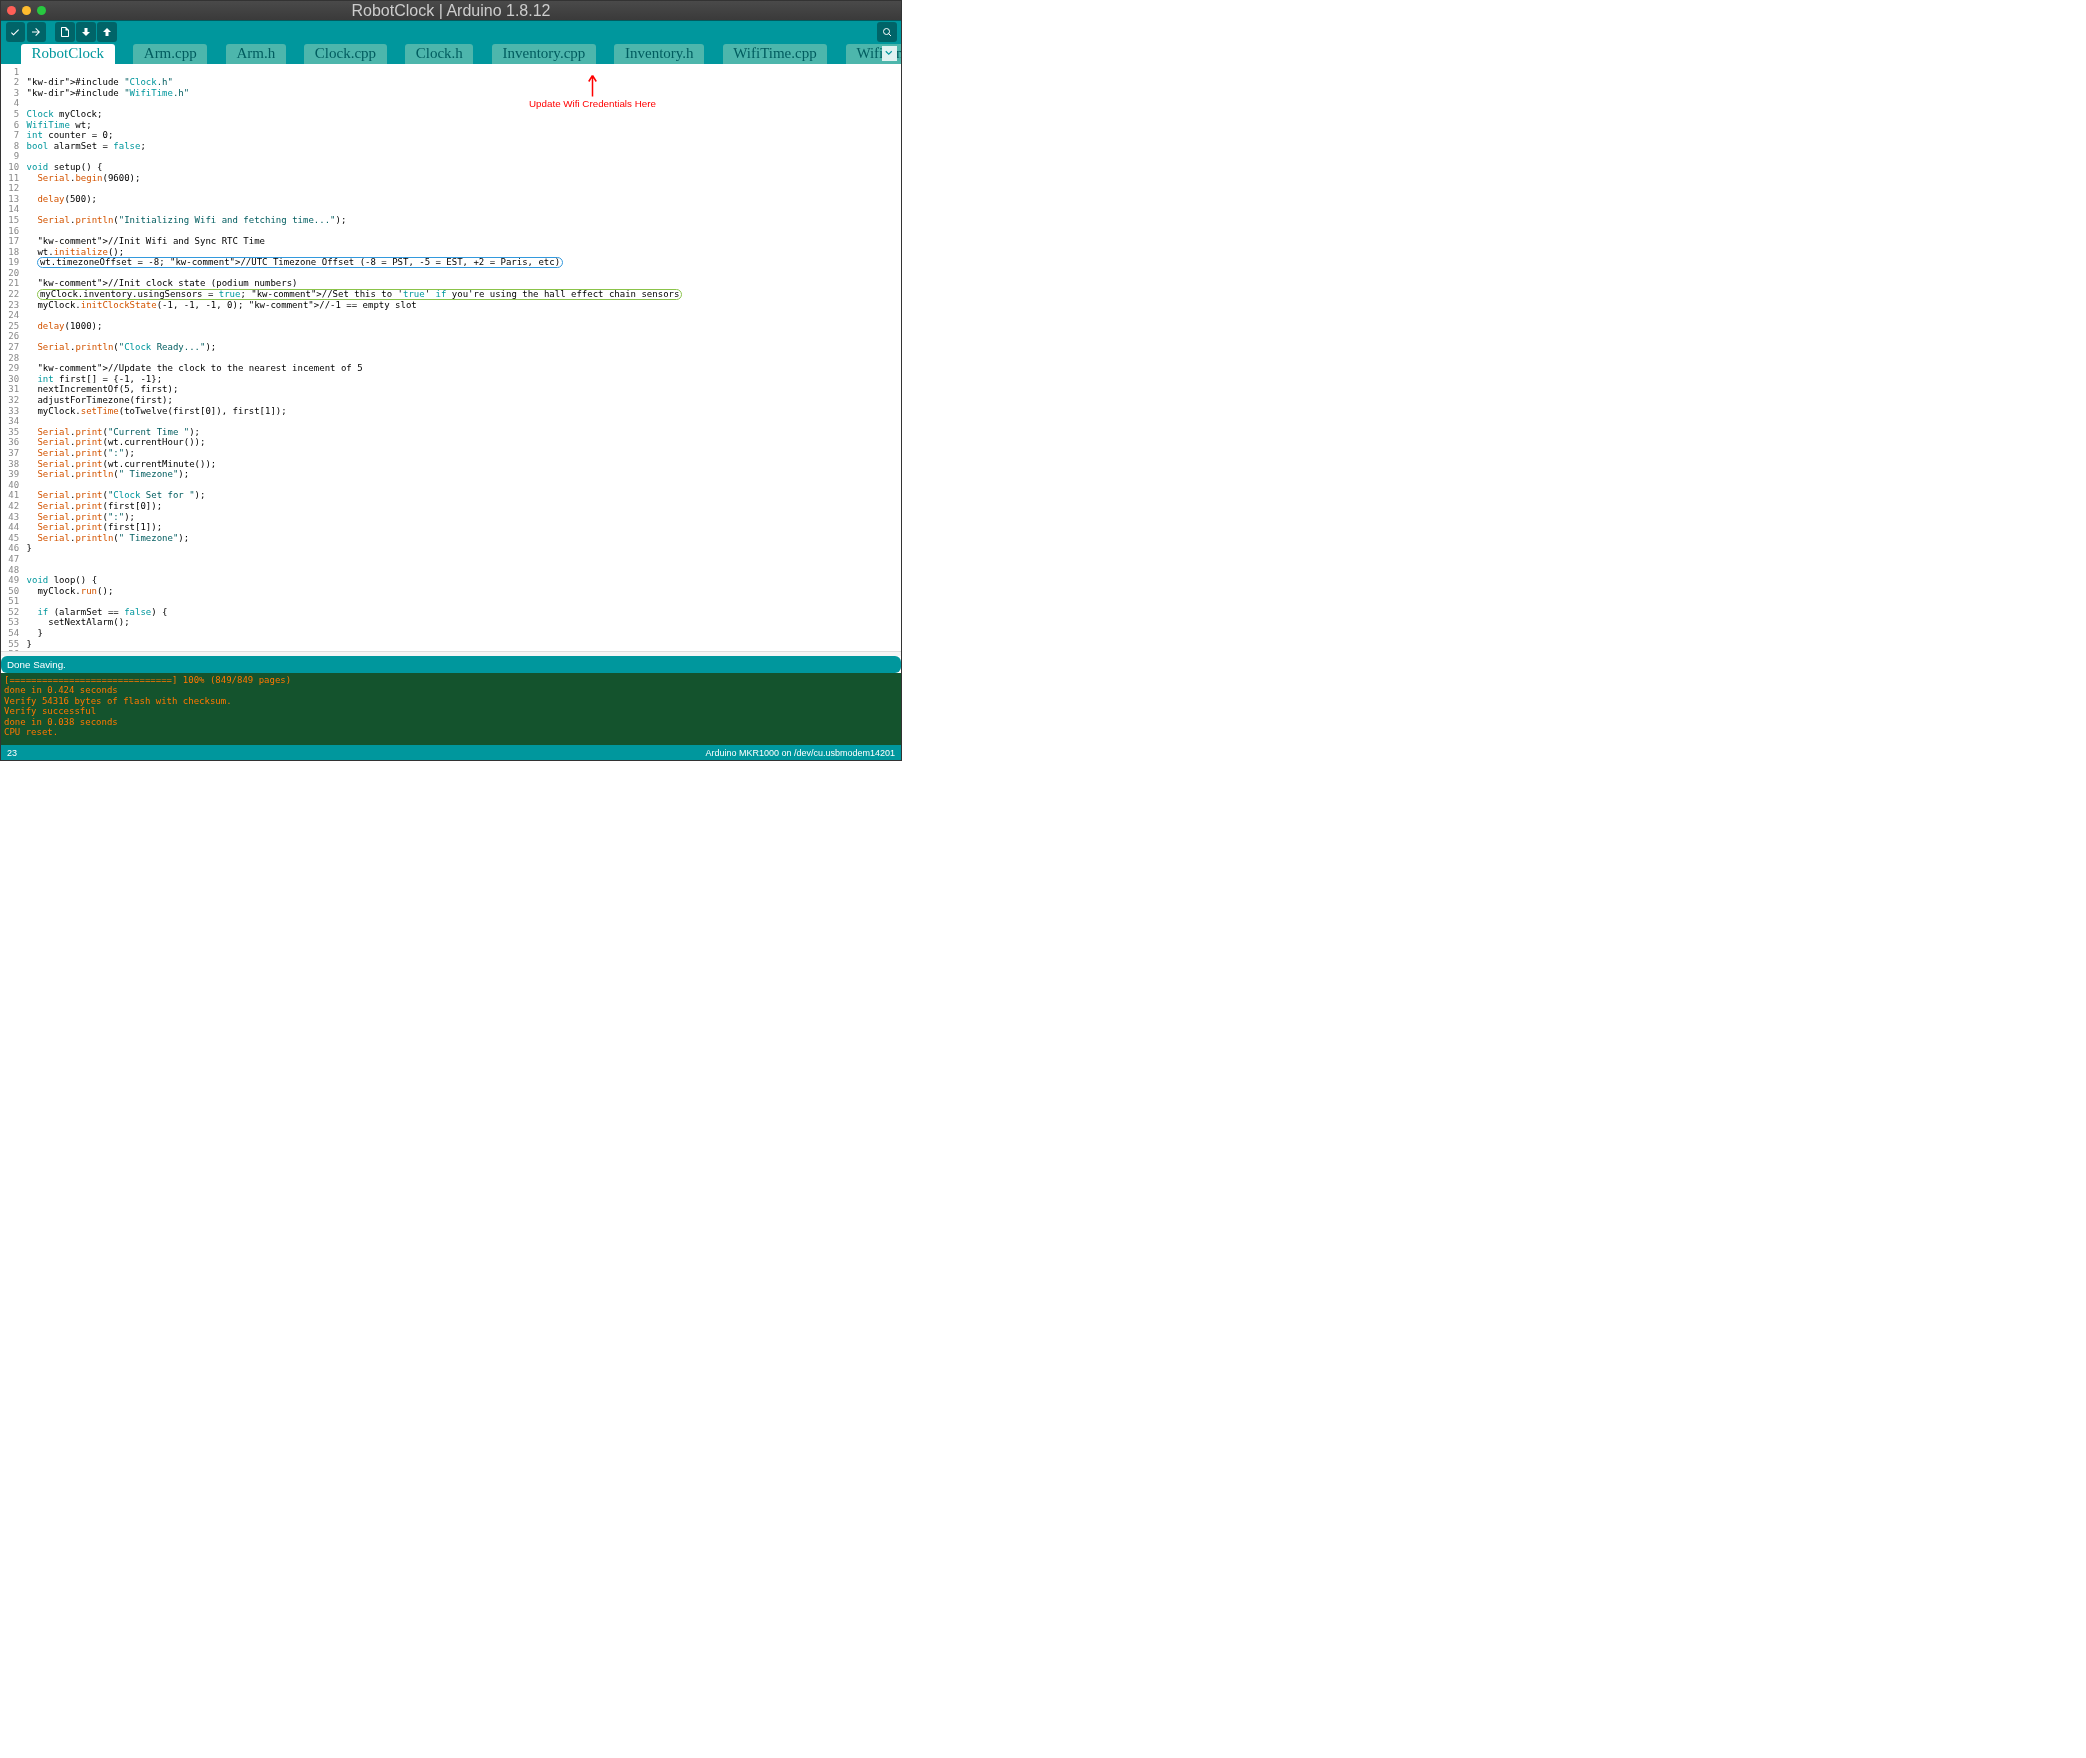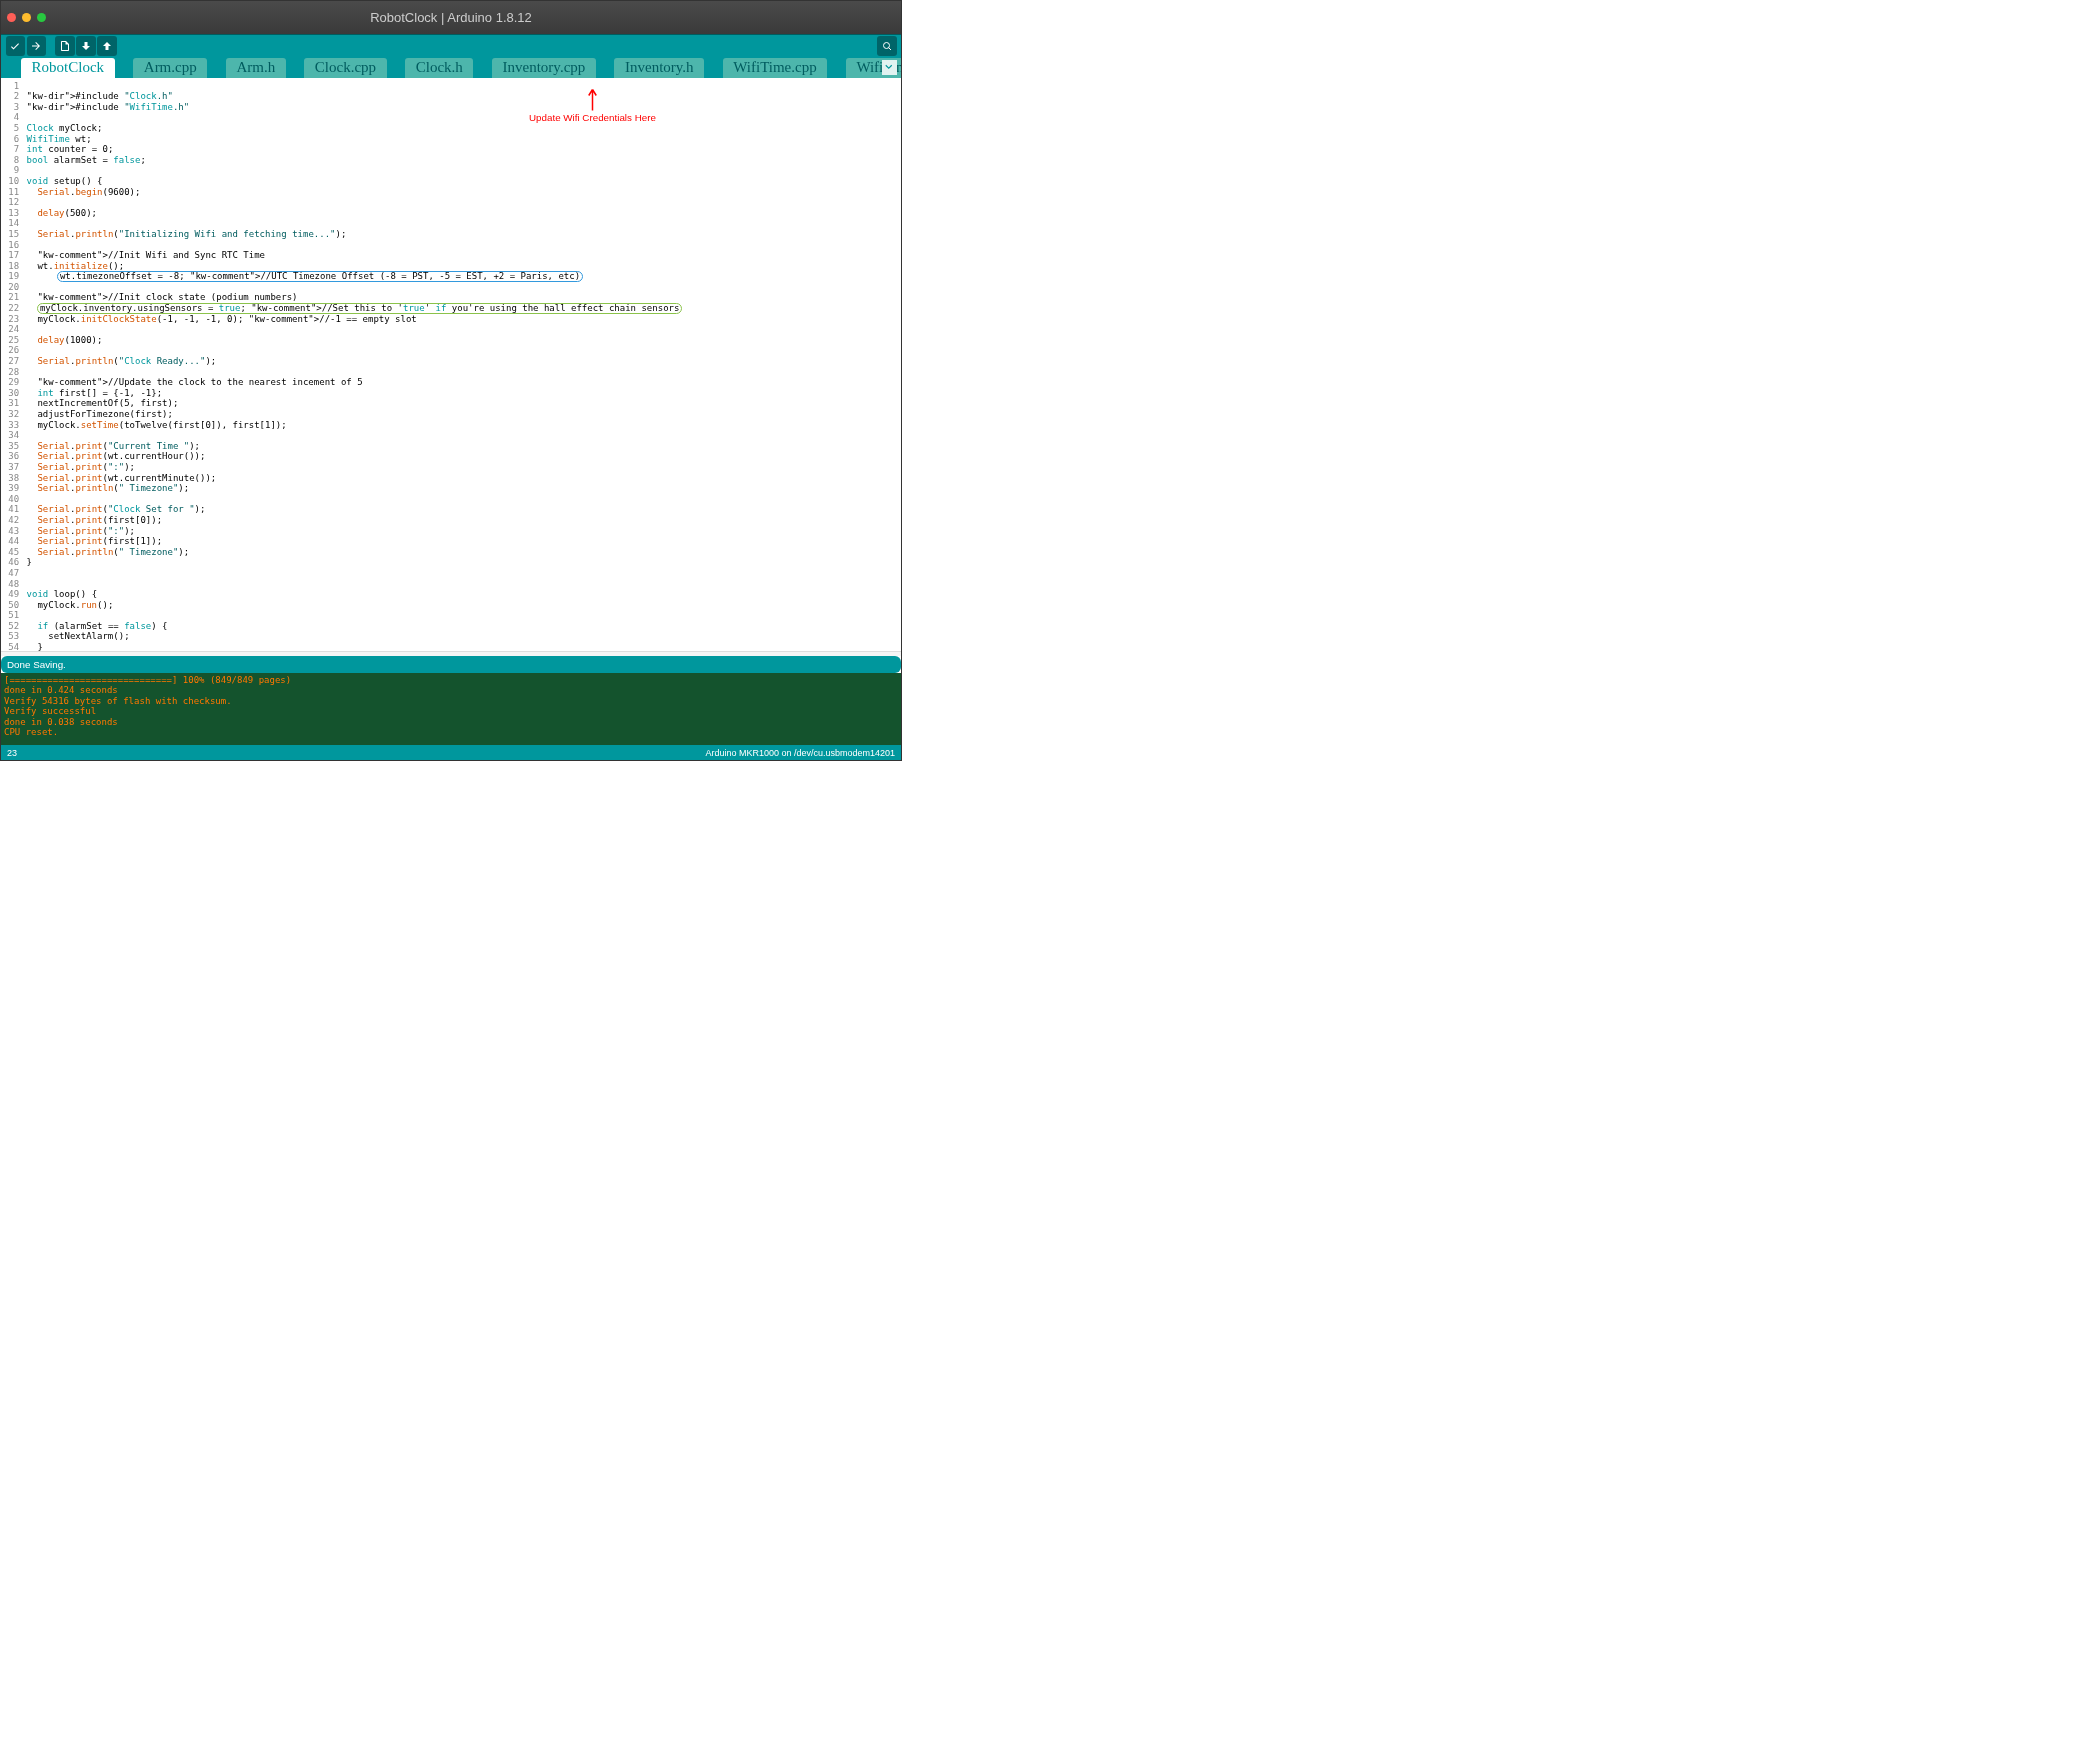--- a/index.html
+++ b/index.html
@@ -7,28 +7,28 @@
   font-family: Monaco, Menlo, Consolas, monospace;
   font-size: 9px;
   background: #ffffff;
   width: 902px;
   height: 761px;
   display: flex;
   flex-direction: column;
   border: 0.8px solid #333;
 }
 .titlebar {
-  height: 33px;
+  height: 19px;
   background: linear-gradient(#4a4a4a, #3a3a3a);
   display: flex;
   align-items: center;
   padding: 0 6px;
   font-family: -apple-system, "Helvetica Neue", sans-serif;
   color: #ccc;
-  font-size: 13px;
+  font-size: 16px;
   position: relative;
 }
 .titlebar .traffic { display: flex; gap: 6px; }
 .titlebar .dot { width: 9px; height: 9px; border-radius: 50%; }
 .dot.red { background: #ff5f57; }
 .dot.yellow { background: #febc2e; }
 .dot.green { background: #28c840; }
 .titlebar .title { position: absolute; left: 0; right: 0; text-align: center; pointer-events: none; }
 .toolbar {
   height: 22.6px;
@@ -103,21 +103,21 @@
   padding: 3px 0 0 3px;
   line-height: 10.6px;
   white-space: pre;
   overflow: hidden;
 }
 .code div { height: 10.6px; }
 .kw-type { color: #00979d; }
 .kw-func { color: #d35400; }
 .kw-str { color: #005c5f; }
 .kw-const { color: #00979d; }
-.hl-blue { border: 1.5px solid #3399dd; border-radius: 7.5px; padding: 0 1.5px; display: inline-block; height: 10.6px; line-height: 9px; margin-left: 20px; }
+.hl-blue { border: 1.5px solid #3399dd; border-radius: 7.5px; padding: 0 1.5px; display: inline-block; height: 10.6px; line-height: 9px; }
 .hl-green { border: 1.5px solid #8bc34a; border-radius: 7.5px; padding: 0 1.5px; display: inline-block; height: 10.6px; line-height: 9px; }
 .annotation {
   position: absolute;
   top: 10px; left: 528px;
   color: #ff0000;
   font-family: -apple-system, sans-serif;
   font-size: 9.8px;
   text-align: center;
 }
 .annotation svg { display: block; margin: 0 auto; }

